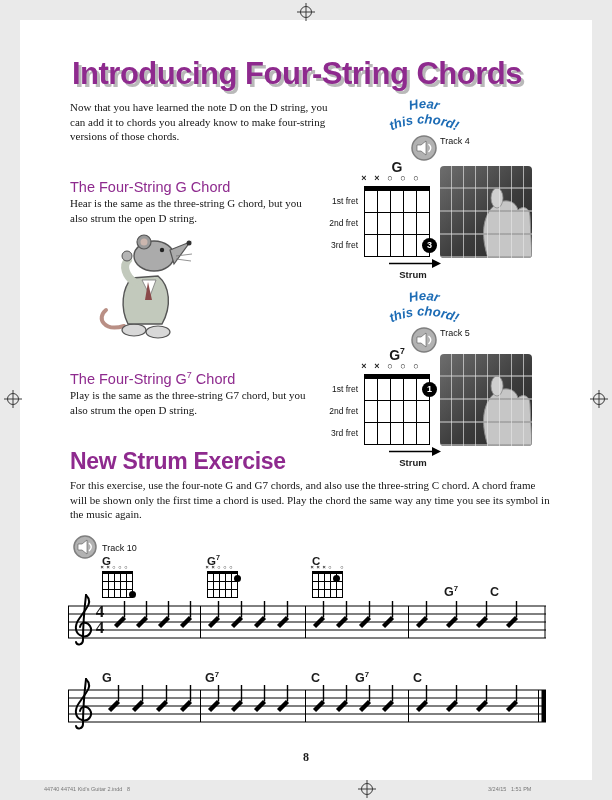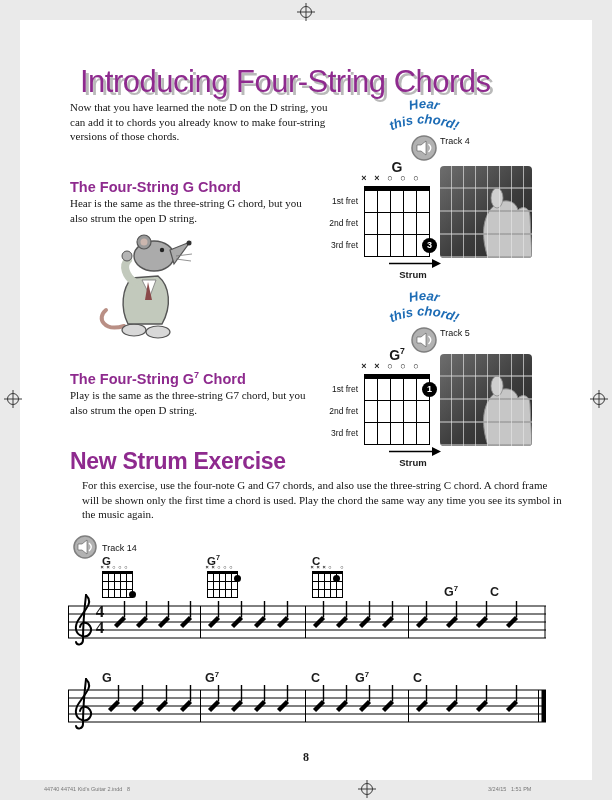--- a/index.html
+++ b/index.html
@@ -2,25 +2,25 @@
 <html><head>
 <meta charset="utf-8">
 <style>
   html,body{margin:0;padding:0}
   body{width:612px;height:800px;background:#fff;font-family:"Liberation Sans",sans-serif;position:relative;overflow:hidden;color:#1a1a1a}
   .abs{position:absolute}
   .edge{position:absolute;background:#eaeaea}
   .regmark{position:absolute}
   .regmark line,.regmark circle{stroke:#3a3a3a;stroke-width:1;fill:none}
 
-  h1.main-title{position:absolute;left:68px;top:52px;margin:12px;font-size:31px;font-weight:normal;letter-spacing:-.5px;
+  h1.main-title{position:absolute;left:68px;top:52px;margin:4px;font-size:31px;font-weight:bold;letter-spacing:-.5px;
     color:#8e2a8e;text-shadow:3px 3px 0 #b9b9b9;white-space:nowrap}
   p.bodytext{position:absolute;margin:0;font-family:Liberation Serif, serif;font-size:11px;line-height:1.32;color:#141414}
 
-  .sec-head{position:absolute;margin:0;font-size:14.5px;font-weight:bold;color:#8e2a8e;white-space:nowrap}
+  .sec-head{position:absolute;margin:0;font-size:14.5px;font-weight:normal;color:#8e2a8e;white-space:nowrap}
   .sec-head sup,.chordlab sup,.mf-label sup,.cf-title sup{font-size:.62em}
 
   .ex-head{position:absolute;margin:0;font-size:23px;font-weight:bold;color:#8e2a8e;letter-spacing:-.3px}
 
   .track-label{position:absolute;font-size:9px;color:#111;white-space:nowrap}
 
   
   .cf{position:absolute;width:150px;height:128px}
   .cf-title{position:absolute;left:52px;top:0;width:66px;text-align:center;font-size:14px;font-weight:bold}
   .cf-mks{position:absolute;left:52px;top:15px;width:66px;height:11px}
@@ -204,28 +204,28 @@
 
 <div class="photo" style="left:440px;top:354px">
   <div class="strings"></div>
   <svg width="92" height="92">
     <path d="M48 92 C38 62 46 42 60 36 C68 33 76 36 78 44 C83 39 90 42 90 50 L92 92 Z" fill="#c6c6c6" stroke="#8a8a8a" stroke-width="1"></path>
     <ellipse cx="57" cy="32" rx="6" ry="10" fill="#cfcfcf" stroke="#8a8a8a" stroke-width=".8"></ellipse>
   </svg>
 </div>
 
 <h2 class="ex-head" style="left:70px;top:448px">New Strum Exercise</h2>
-<p class="bodytext" style="left:82px;top:478px;width:480px">For this exercise, use the four-note G and G7 chords, and also use the three-string C chord. A chord frame will be shown only the first time a chord is used. Play the chord the same way any time you see its symbol in the music again.</p>
+<p class="bodytext" style="left:70px;top:478px;width:480px">For this exercise, use the four-note G and G7 chords, and also use the three-string C chord. A chord frame will be shown only the first time a chord is used. Play the chord the same way any time you see its symbol in the music again.</p>
 
 <svg class="abs" style="left:72px;top:534px" width="26" height="26">
   <circle cx="13" cy="13" r="11" fill="#b2b2b2" stroke="#7f7f7f" stroke-width="1.5"></circle>
   <path d="M6 10 h4 l5 -4 v14 l-5 -4 h-4 z" fill="#fff" stroke="#555" stroke-width=".6"></path>
   <path d="M17 9 q4.5 4 0 8" stroke="#fff" stroke-width="1.4" fill="none"></path>
 </svg>
-<span class="track-label" style="left:102px;top:543px">Track 14</span>
+<span class="track-label" style="left:102px;top:543px">Track 10</span>
 
 <div class="mf" style="left:102px;top:552px">
   <div class="mf-label"><span>G</span><sup></sup></div>
   <div class="mf-mks">
     <span style="left:0">×</span>
     <span style="left:6px">×</span>
     <span style="left:12px">○</span>
     <span style="left:18px">○</span>
     <span style="left:24px">○</span>
     <span style="left:30px"></span>

